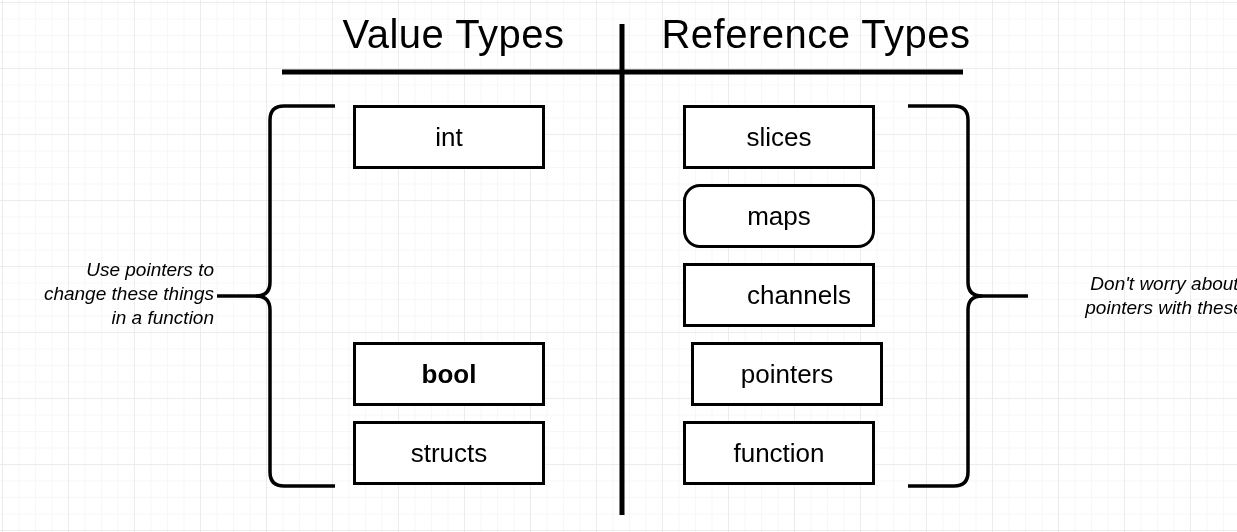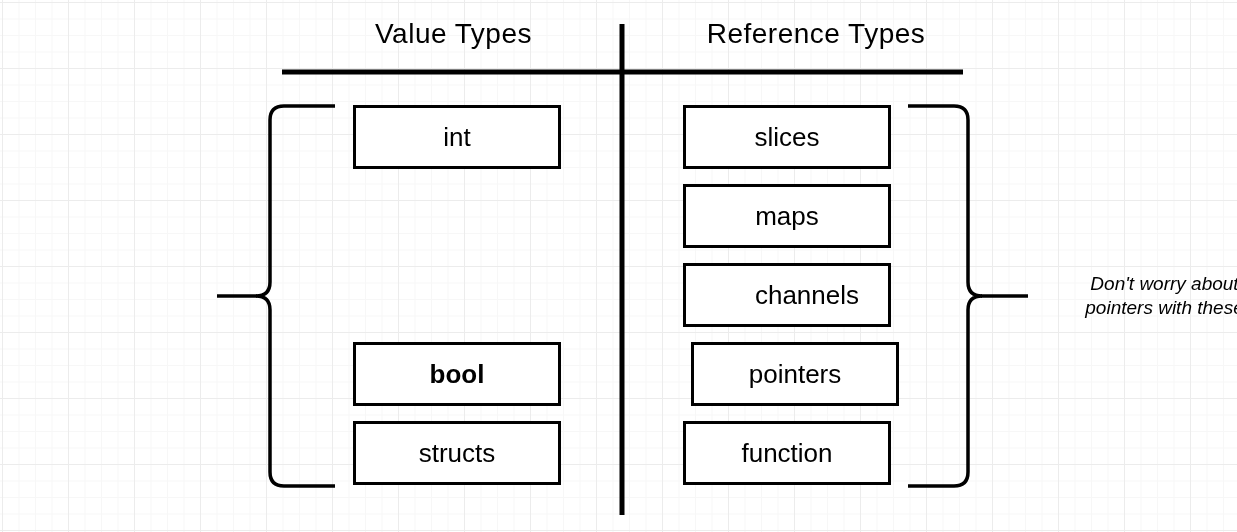--- a/index.html
+++ b/index.html
@@ -27,28 +27,28 @@
     left: 0; top: 0;
     width: 1237px;
     height: 532px;
   }
   .col-title {
     position: absolute;
     top: 14px;
     height: 40px;
     line-height: 40px;
     text-align: center;
-    font-size: 28px;
+    font-size: 40px;
     letter-spacing: 0.5px;
     color: #000;
   }
   .type-box {
     position: absolute;
     box-sizing: border-box;
-    width: 208px;
+    width: 192px;
     height: 64px;
     border: 3px solid #000;
     background: #ffffff;
     display: flex;
     align-items: center;
     justify-content: center;
     font-size: 26px;
     color: #000;
   }
   .annotation {
@@ -82,21 +82,24 @@
   </svg>
 
   <div class="col-title" style="left:282px; width:343px;">Value Types</div>
   <div class="col-title" style="left:625px; width:338px;padding-left:22px;">Reference Types</div>
 
   <div class="type-box" style="left:353px; top:105px;">int</div>
   <div class="type-box" style="left:353px; top:342px;font-weight:bold;">bool</div>
   <div class="type-box" style="left:353px; top:421px;">structs</div>
 
   <div class="type-box" style="left:683px; top:105px;">slices</div>
-  <div class="type-box" style="left:683px; top:184px;">maps</div>
+  <div class="type-box" style="left:683px; top:184px;border-radius:17px;">maps</div>
   <div class="type-box" style="left:683px; top:263px;padding-left:40px;">channels</div>
   <div class="type-box" style="left:683px; top:342px;margin-left:8px;">pointers</div>
   <div class="type-box" style="left:683px; top:421px;">function</div>
 
+  <div class="annotation left" style="left:8px; width:206px; top:258px;">Use pointers to
+change these things
+in a function</div>
   <div class="annotation right" style="left:1040px; width:195px; top:272px;">Don't worry about
 pointers with these</div>
 
 </div>
 
 </body></html>

